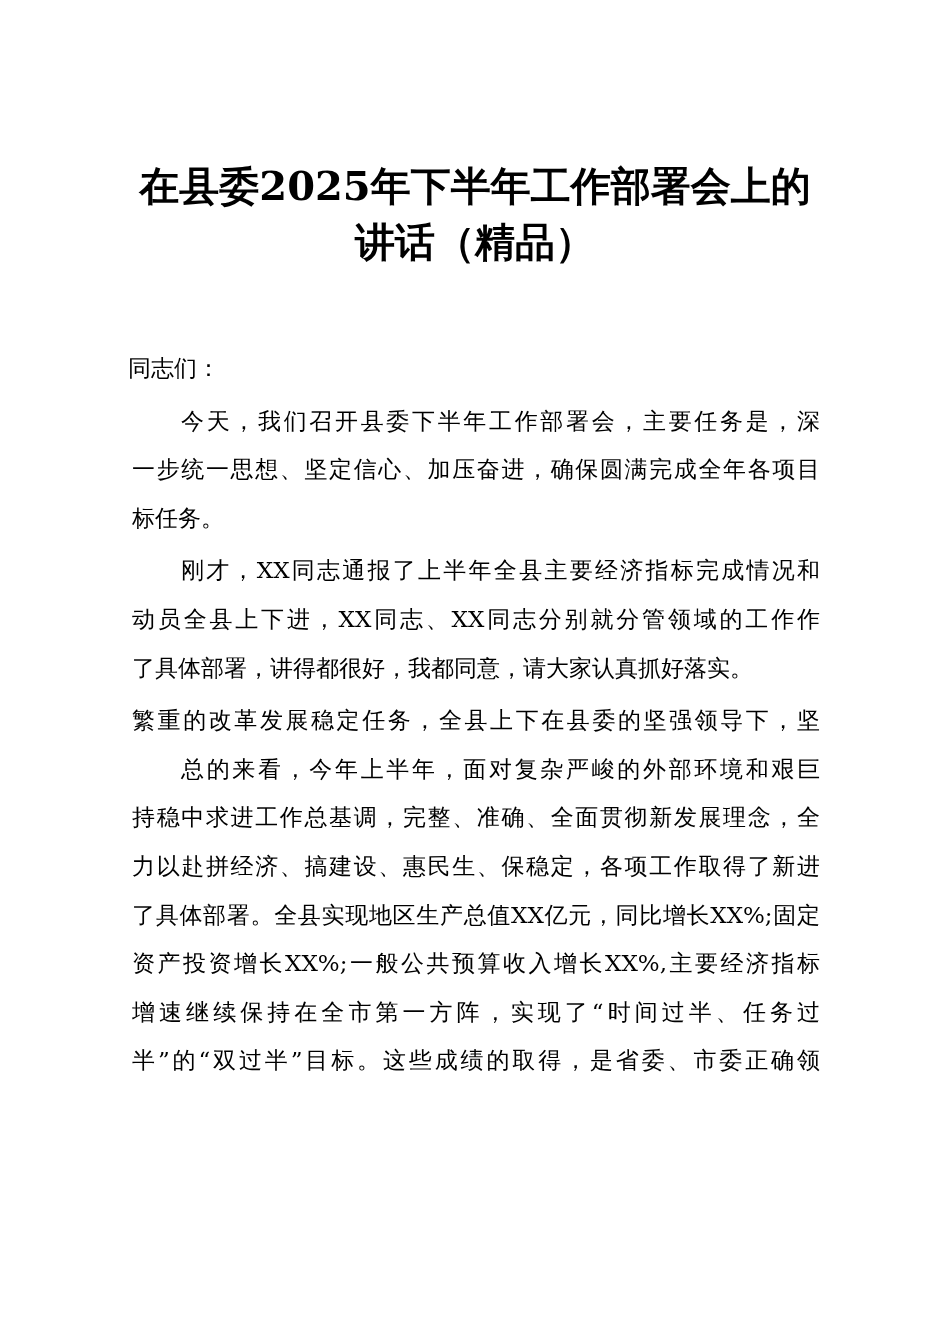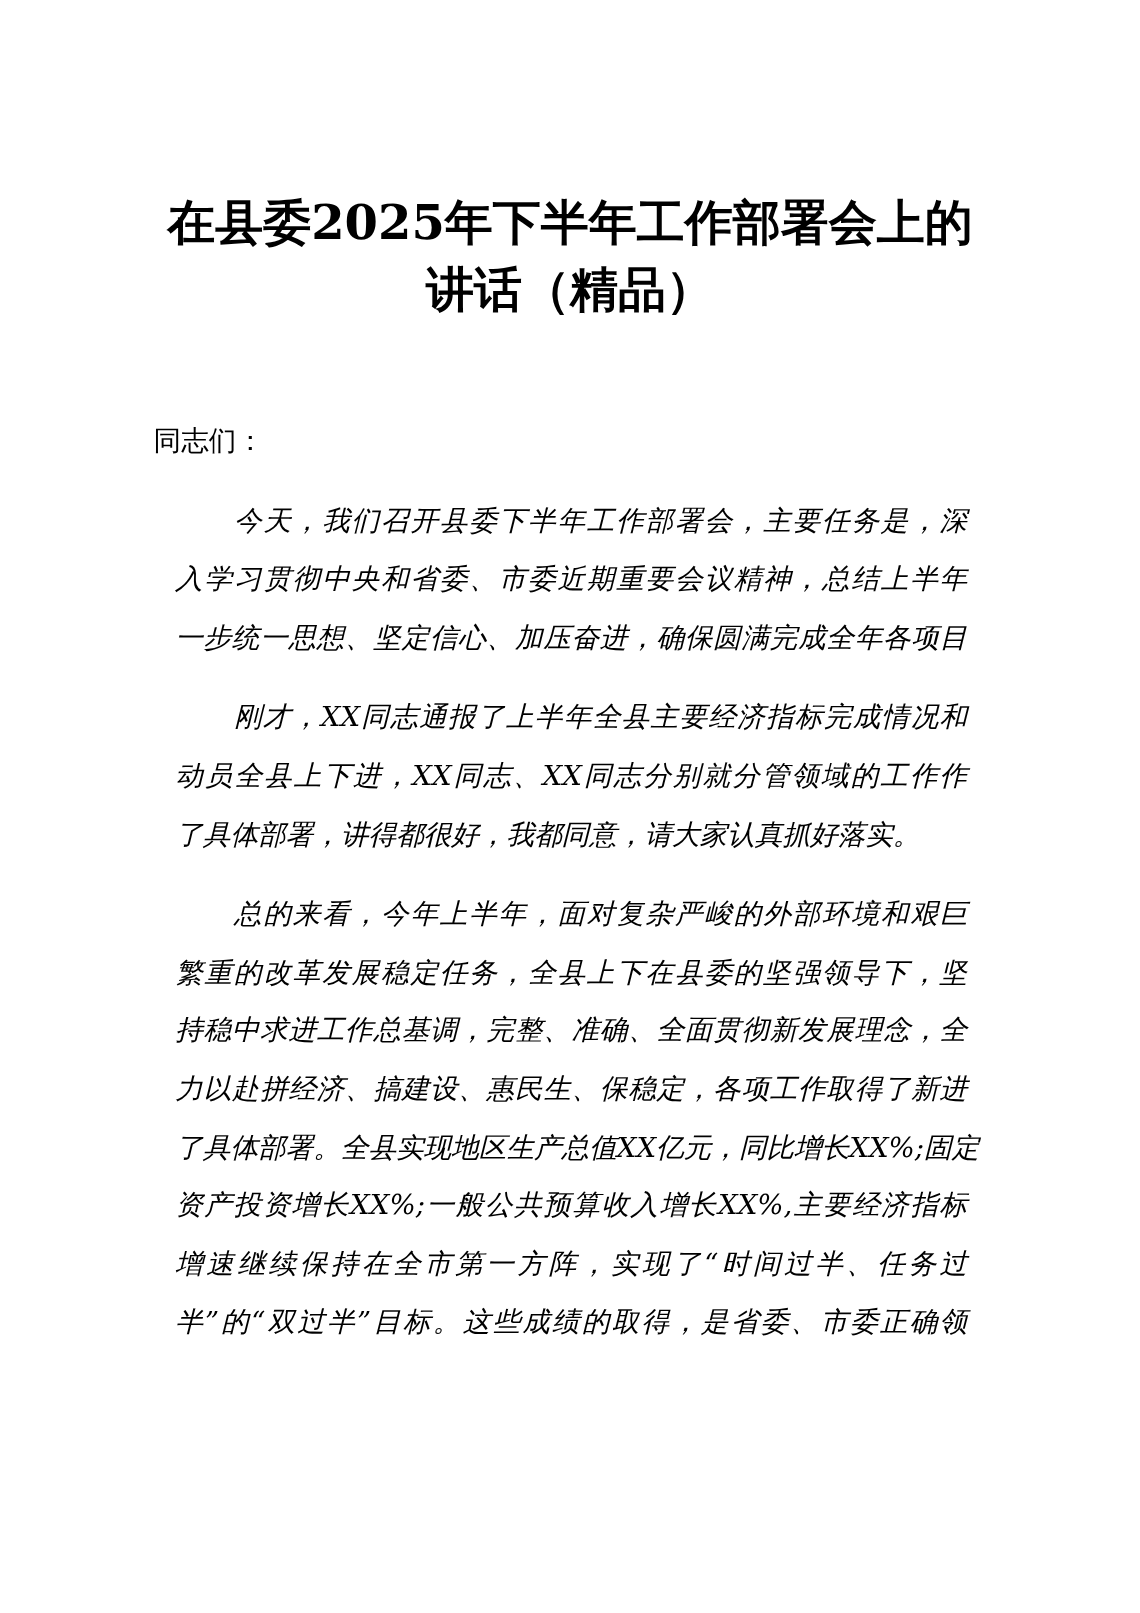--- a/index.html
+++ b/index.html
@@ -56,50 +56,50 @@
       text-align-last: justify;
       height: 48.6px;
     }
     .line.last {
       text-align: left;
       text-align-last: left;
     }
     .indent {
       padding-left: 49px;
     }
-    .para { margin: 18px; font-style: italic; }
+    .para { margin: 4px; }
   </style>
 </head>
 <body>
 
 <div class="page">
 
   <h1 class="title">
     <span>在县委2025年下半年工作部署会上的</span>
     <span>讲话（精品）</span>
   </h1>
 
   <div class="body">
     <p class="salutation line last">同志们：</p>
 
     <p class="para">
       <span class="line indent">今天，我们召开县委下半年工作部署会，主要任务是，深</span>
-      <span class="line">入学习贯彻中央和省委、市委近期重要会议精神，总结上半年</span>
       <span class="line">一步统一思想、坚定信心、加压奋进，确保圆满完成全年各项目</span>
+      <span class="line last">标任务。</span>
     </p>
 
     <p class="para">
       <span class="line indent">刚才，XX同志通报了上半年全县主要经济指标完成情况和</span>
       <span class="line">动员全县上下进，XX同志、XX同志分别就分管领域的工作作</span>
       <span class="line last">了具体部署，讲得都很好，我都同意，请大家认真抓好落实。</span>
     </p>
 
     <p class="para">
+      <span class="line">繁重的改革发展稳定任务，全县上下在县委的坚强领导下，坚</span>
       <span class="line indent">总的来看，今年上半年，面对复杂严峻的外部环境和艰巨</span>
-      <span class="line">繁重的改革发展稳定任务，全县上下在县委的坚强领导下，坚</span>
       <span class="line">持稳中求进工作总基调，完整、准确、全面贯彻新发展理念，全</span>
       <span class="line">力以赴拼经济、搞建设、惠民生、保稳定，各项工作取得了新进</span>
       <span class="line">了具体部署。全县实现地区生产总值XX亿元，同比增长XX%;固定</span>
       <span class="line">资产投资增长XX%;一般公共预算收入增长XX%,主要经济指标</span>
       <span class="line">增速继续保持在全市第一方阵，实现了“时间过半、任务过</span>
       <span class="line">半”的“双过半”目标。这些成绩的取得，是省委、市委正确领</span>
     </p>
   </div>
 
 </div>

